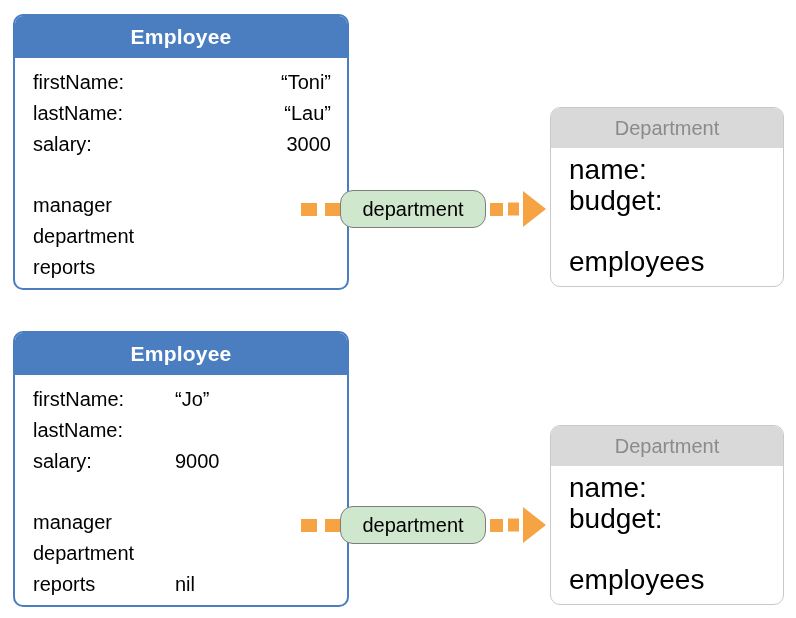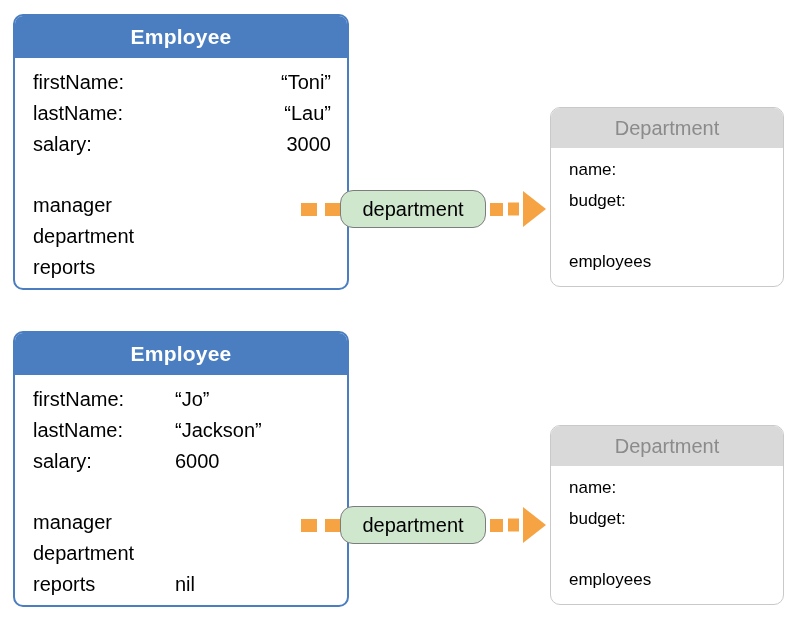--- a/index.html
+++ b/index.html
@@ -16,21 +16,21 @@
   .e-header {
     height: 42px; background: #4a7ec1; color: #ffffff; font-weight: bold; font-size: 21px;
     display: flex; align-items: center; justify-content: center; letter-spacing: 0.2px;
   }
   .d-header {
     height: 40px; background: #d9d9d9; color: #8b8b8b; font-size: 20px;
     display: flex; align-items: center; justify-content: center;
   }
 
   .e-body { padding: 9px 16px 0 18px; font-size: 20px; line-height: 31px; }
-  .d-body { padding: 6px 16px 0 18px; font-size: 17px; line-height: 31px; }
+  .d-body { padding: 6px 16px 0 18px; font-size: 28px; line-height: 31px; }
 
   .row { display: flex; }
   .spacer-line { height: 30px; }
 
   
   .values-right .row .lbl { flex: 0 0 auto; }
   .values-right .row .val { margin-left: auto; }
 
   
   .values-left .row .lbl { flex: 0 0 142px; }
@@ -117,25 +117,24 @@
 
   <div class="entity employee" style="left:13px; top:331px;">
     <div class="e-header">Employee</div>
     <div class="e-body values-left">
       <div class="row">
         <span class="lbl">firstName:</span>
         <span class="val">“Jo”</span>
       </div>
       <div class="row">
         <span class="lbl">lastName:</span>
-        <span class="val">“Jackson”</span>
       </div>
       <div class="row">
         <span class="lbl">salary:</span>
-        <span class="val">6000</span>
+        <span class="val">9000</span>
       </div>
       <div class="spacer-line"></div>
       <div class="row">
         <span class="lbl">manager</span>
         <span class="val"></span>
       </div>
       <div class="row">
         <span class="lbl">department</span>
         <span class="val"></span>
       </div>

